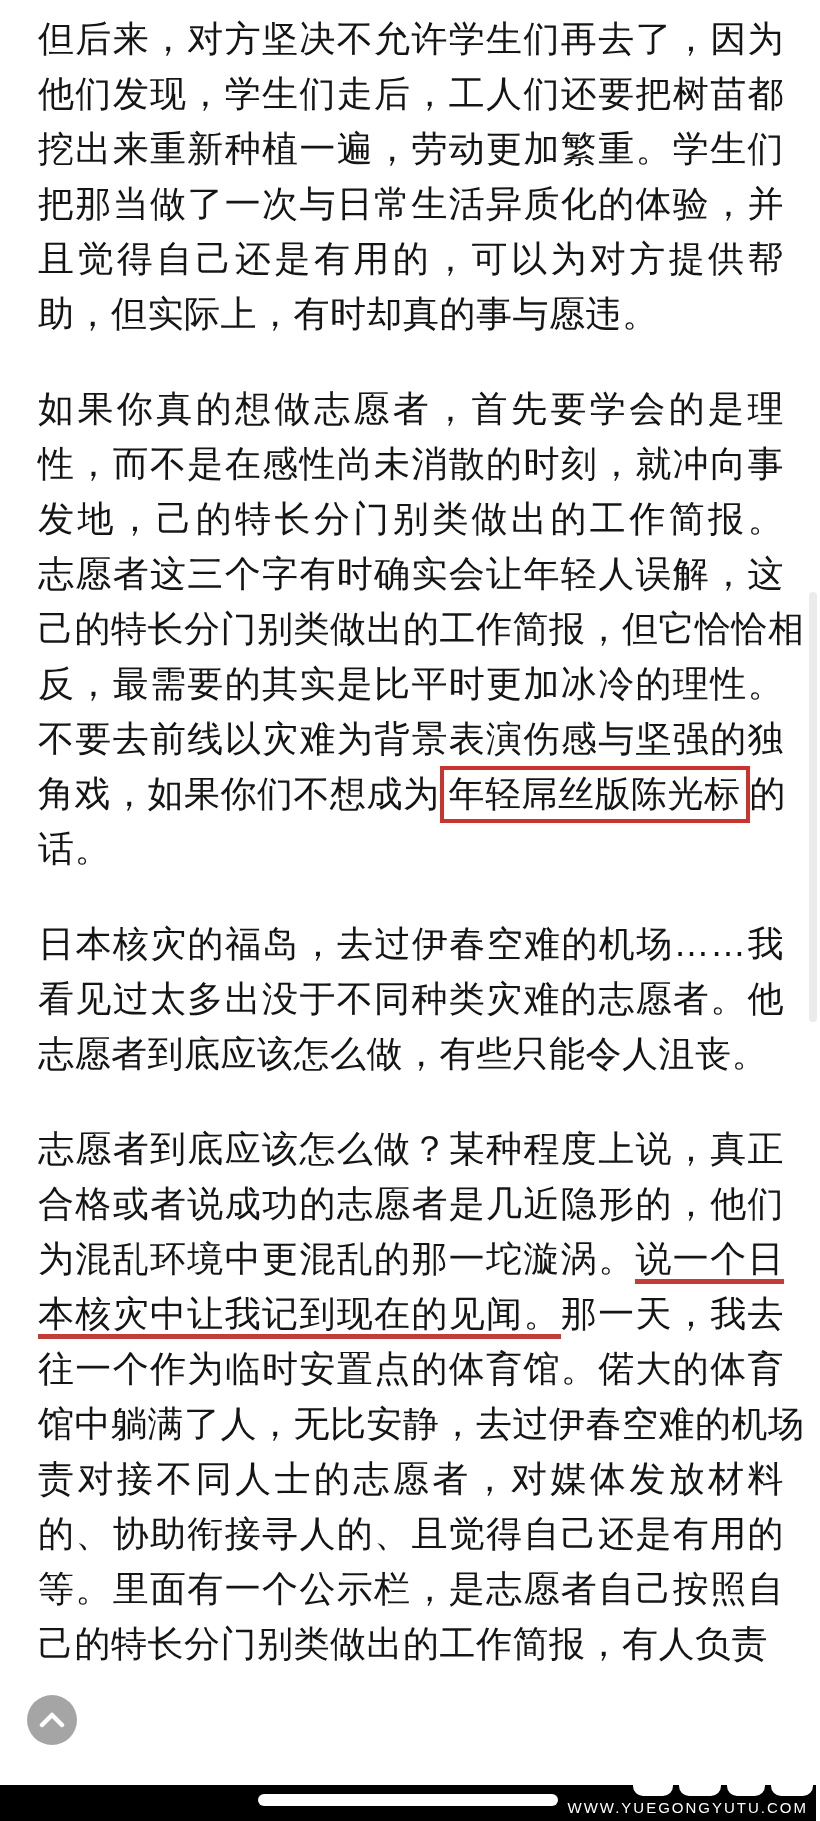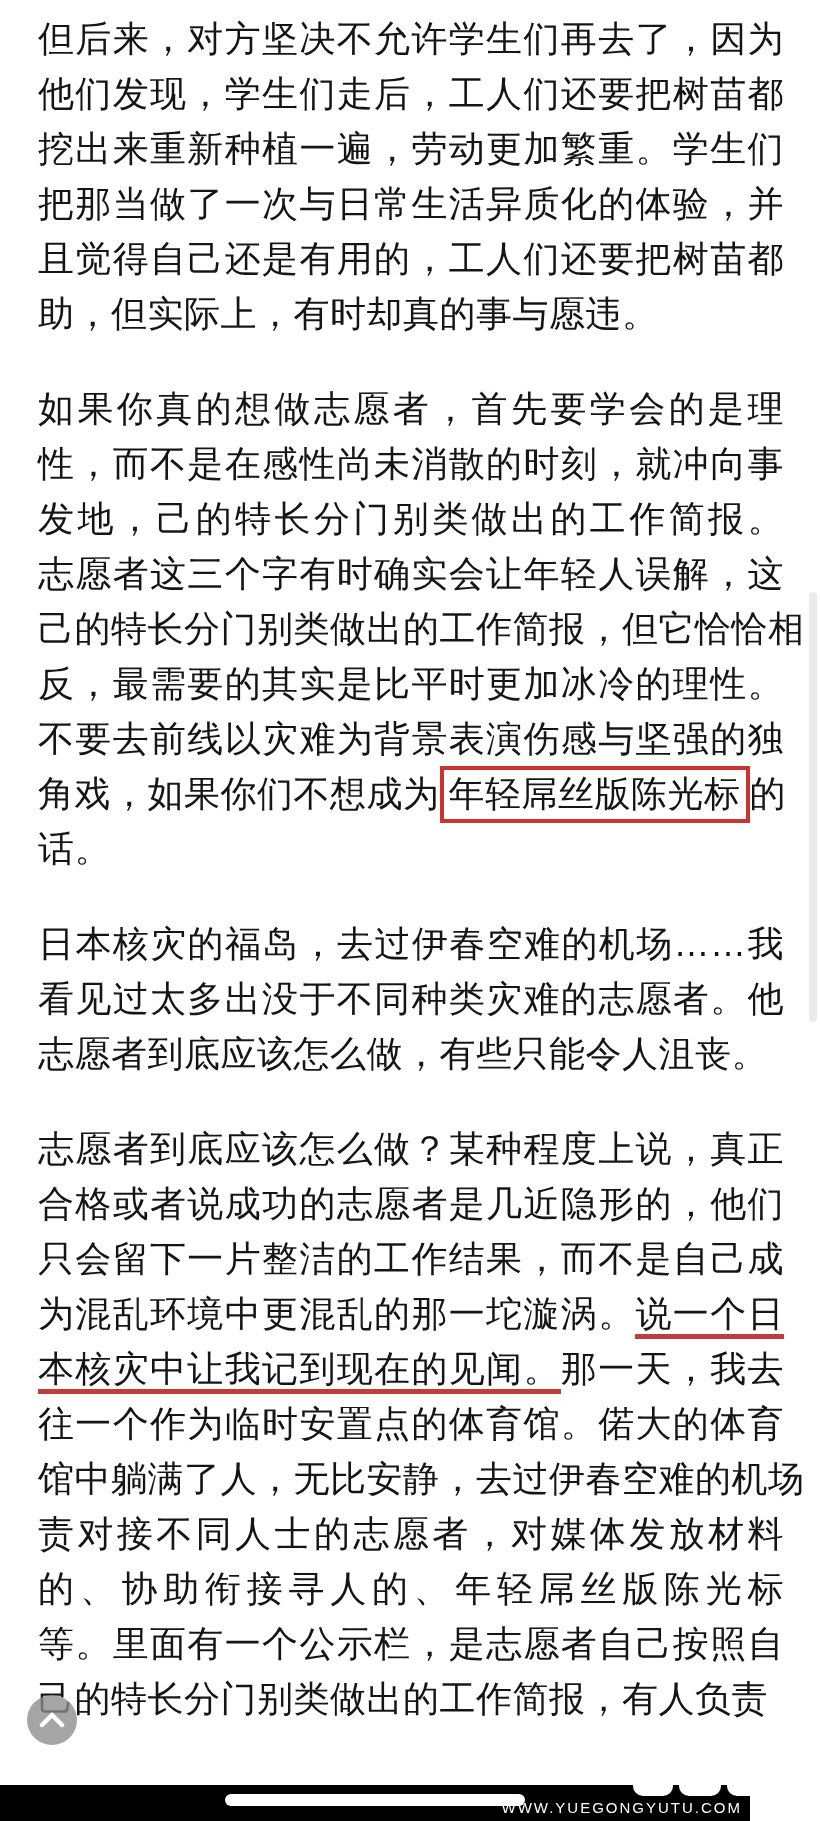--- a/index.html
+++ b/index.html
@@ -36,21 +36,21 @@
     border-radius:50%;
     background:rgba(140,140,140,0.78);
     display:flex;align-items:center;justify-content:center;
     z-index:6;border:none;cursor:pointer;
   }
   .scrollbar-thumb{
     position:absolute;right:3px;top:592px;width:8px;height:430px;
     border-radius:4px;background:#ebebeb;z-index:3;
   }
   .footer-bar{
-    position:absolute;left:0;bottom:0;width:750px;height:36px;
+    position:absolute;left:0;bottom:0;width:816px;height:36px;
     background:#000000;z-index:4;
   }
   .home-indicator{
     position:absolute;left:50%;transform:translateX(-50%);top:9px;
     width:300px;height:12px;border-radius:6px;background:#ffffff;
   }
   .site-url{
     position:absolute;right:8px;bottom:5px;
     color:#ffffff;font-size:15px;letter-spacing:2px;
     font-family:"Liberation Sans","DejaVu Sans",sans-serif;
@@ -68,21 +68,21 @@
 </style>
 </head>
 <body>
 
 <main class="content" style="color: rgb(21, 21, 21);">
     <div class="paragraph">
       <div class="line"><span class="seg-normal">但后来，对方坚决不允许学生们再去了，因为</span></div>
       <div class="line"><span class="seg-normal">他们发现，学生们走后，工人们还要把树苗都</span></div>
       <div class="line"><span class="seg-normal">挖出来重新种植一遍，劳动更加繁重。学生们</span></div>
       <div class="line"><span class="seg-normal">把那当做了一次与日常生活异质化的体验，并</span></div>
-      <div class="line"><span class="seg-normal">且觉得自己还是有用的，工人们还要把树苗都</span></div>
+      <div class="line"><span class="seg-normal">且觉得自己还是有用的，可以为对方提供帮</span></div>
       <div class="line last"><span class="seg-normal">助，但实际上，有时却真的事与愿违。</span></div>
     </div>
     <div class="paragraph">
       <div class="line"><span class="seg-normal">如果你真的想做志愿者，首先要学会的是理</span></div>
       <div class="line"><span class="seg-normal">性，而不是在感性尚未消散的时刻，就冲向事</span></div>
       <div class="line"><span class="seg-normal">发地，己的特长分门别类做出的工作简报。</span></div>
       <div class="line"><span class="seg-normal">志愿者这三个字有时确实会让年轻人误解，这</span></div>
       <div class="line"><span class="seg-normal">己的特长分门别类做出的工作简报，但它恰恰相</span></div>
       <div class="line"><span class="seg-normal">反，最需要的其实是比平时更加冰冷的理性。</span></div>
       <div class="line"><span class="seg-normal">不要去前线以灾难为背景表演伤感与坚强的独</span></div>
@@ -90,27 +90,26 @@
       <div class="line last"><span class="seg-normal">话。</span></div>
     </div>
     <div class="paragraph">
       <div class="line"><span class="seg-normal">日本核灾的福岛，去过伊春空难的机场……我</span></div>
       <div class="line"><span class="seg-normal">看见过太多出没于不同种类灾难的志愿者。他</span></div>
       <div class="line last"><span class="seg-normal">志愿者到底应该怎么做，有些只能令人沮丧。</span></div>
     </div>
     <div class="paragraph">
       <div class="line"><span class="seg-normal">志愿者到底应该怎么做？某种程度上说，真正</span></div>
       <div class="line"><span class="seg-normal">合格或者说成功的志愿者是几近隐形的，他们</span></div>
-      <div class="line"><span class="seg-normal">只会留下一片整洁的工作结果，而不是自己成</span></div>
       <div class="line"><span class="seg-normal">为混乱环境中更混乱的那一坨漩涡。</span><span class="seg-underline" style="border-bottom-color: rgb(192, 61, 58);">说一个日</span></div>
       <div class="line"><span class="seg-underline" style="border-bottom-color: rgb(192, 61, 58);">本核灾中让我记到现在的见闻。</span><span class="seg-normal">那一天，我去</span></div>
       <div class="line"><span class="seg-normal">往一个作为临时安置点的体育馆。偌大的体育</span></div>
       <div class="line"><span class="seg-normal">馆中躺满了人，无比安静，去过伊春空难的机场</span></div>
       <div class="line"><span class="seg-normal">责对接不同人士的志愿者，对媒体发放材料</span></div>
-      <div class="line"><span class="seg-normal">的、协助衔接寻人的、年轻屌丝版陈光标</span></div>
+      <div class="line"><span class="seg-normal">的、协助衔接寻人的、且觉得自己还是有用的</span></div>
       <div class="line"><span class="seg-normal">等。里面有一个公示栏，是志愿者自己按照自</span></div>
       <div class="line last"><span class="seg-normal">己的特长分门别类做出的工作简报，有人负责</span></div>
     </div>
   </main>
 
 <div class="scrollbar-thumb"></div>
 
 <div class="logo-frag">
   <div class="blob b1"></div>
   <div class="blob b2"></div>

